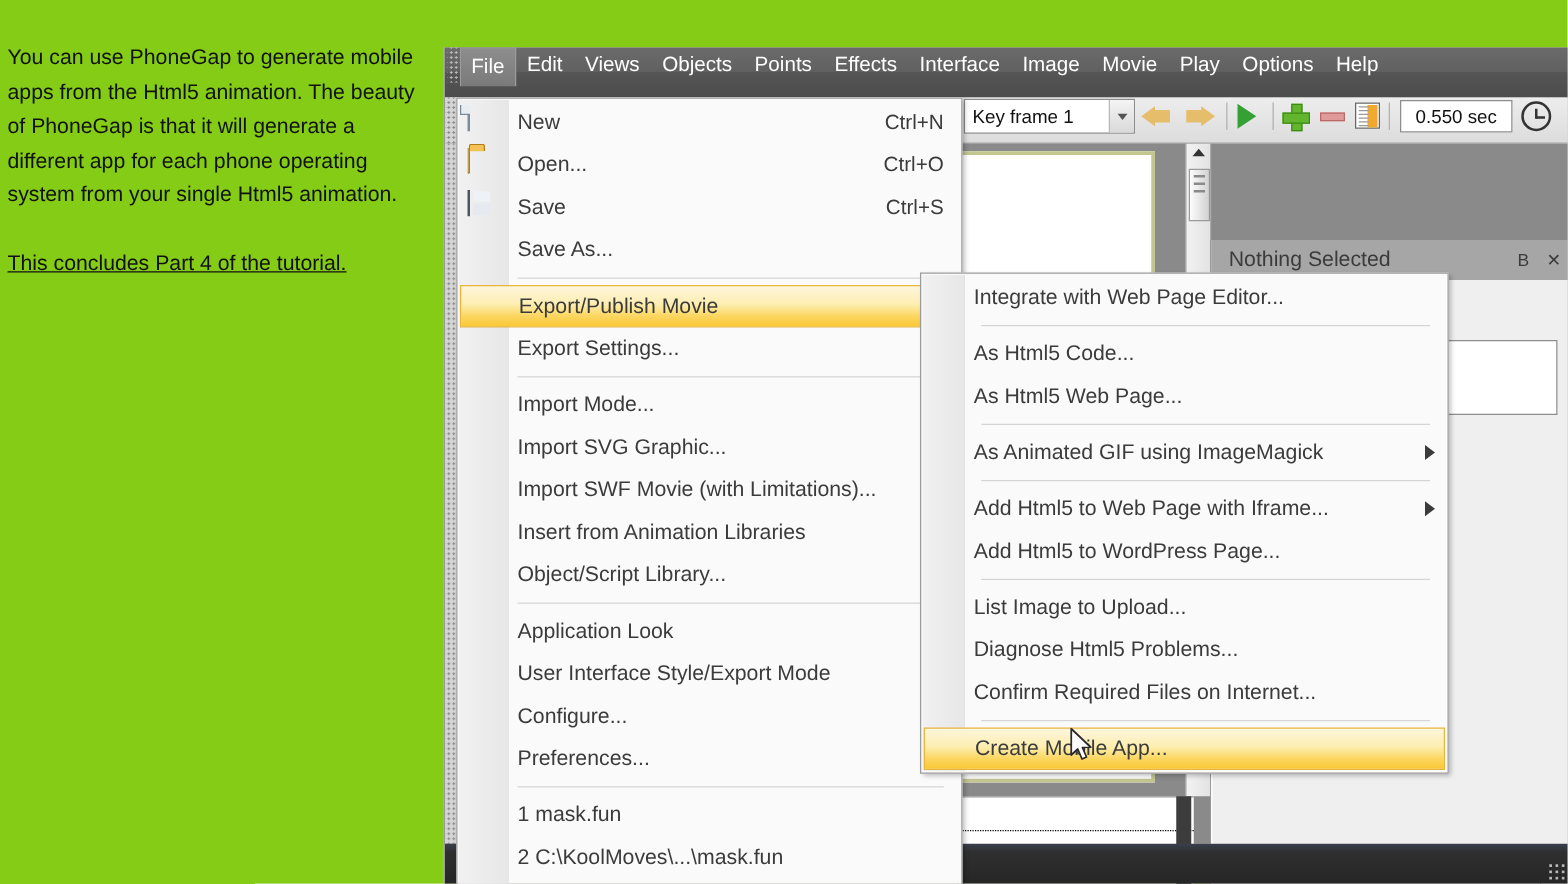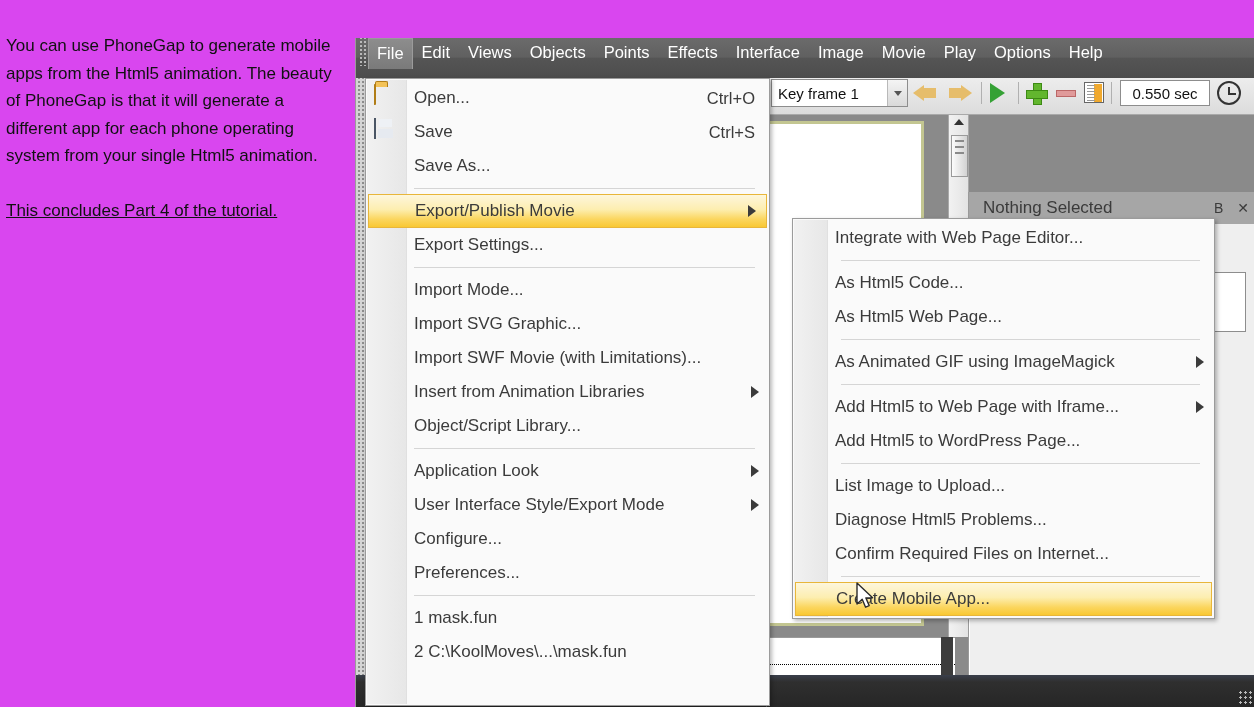--- a/index.html
+++ b/index.html
@@ -2,21 +2,21 @@
 <html><head>
 <meta charset="utf-8">
 <style>
   * { box-sizing: border-box; margin:0; padding:0; }
   html, body {
     width: 1254px; height: 707px;
     background: #ffffff;
     font-family: "Liberation Sans", sans-serif;
     overflow: hidden;
   }
-  #root { position: relative; width:1254px; height:707px; background:#d946ef; }
+  #root { position: relative; width:1254px; height:707px; background:#84cc16; }
 
   
   .tutorial {
     position:absolute; left:6px; top:32px; width:330px;
     font-size:17px; line-height:27.5px; color:#111;
     font-family:"Liberation Sans", sans-serif;
   }
   .tutorial p { margin:0; }
   .tutorial p + p { margin-top:27px;text-decoration:underline; }
 
@@ -200,21 +200,21 @@
     background:linear-gradient(to bottom,#fdf6dc 0%,#fdeeb0 45%,#fbd660 75%,#f9c833 100%);
     border:1px solid #e8b63a; height:34px;
     margin:0 2px; padding-left:46px;
   }
   .msep { height:1px; margin:5px 14px 5px 48px; background:#d5d5d5; z-index:2; position:relative;}
   .micon { position:absolute; left:8px; top:50%; transform:translateY(-50%); width:26px; height:26px; z-index:3;}
 
   
   #file-menu { left:365px; top:78px; width:405px; }
   
-  #sub-menu  { left:792px; top:218px; width:423px; }
+  #sub-menu  { left:736px; top:218px; width:423px; }
   #sub-menu .gutter { width:34px; }
   #sub-menu .mrow { padding-left:42px; }
   #sub-menu .mrow.hl { padding-left:40px; }
 
   
   .ico-doc{
     width:20px;height:25px;background:#fff;border:1px solid #7d8a99;
     position:relative; margin:0 auto; box-shadow:inset -4px 4px 0 -3px #cdd5de;
   }
   .ico-doc::after{content:"";position:absolute;right:-1px;top:-1px;width:7px;height:7px;
@@ -371,20 +371,25 @@
       <div class="divider"></div>
       <div class="grip-corner"></div>
     </div>
 
   </div>
 
   <div class="menu" id="file-menu">
     <div class="gutter"></div>
 
     <div class="mrow">
+      <span class="micon"><span class="ico-doc"></span></span>
+      <span class="label">New</span>
+      <span class="accel">Ctrl+N</span>
+    </div>
+    <div class="mrow">
       <span class="micon"><span class="ico-folder"></span></span>
       <span class="label">Open...</span>
       <span class="accel">Ctrl+O</span>
     </div>
     <div class="mrow">
       <span class="micon"><span class="ico-save"></span></span>
       <span class="label">Save</span>
       <span class="accel">Ctrl+S</span>
     </div>
     <div class="mrow">

